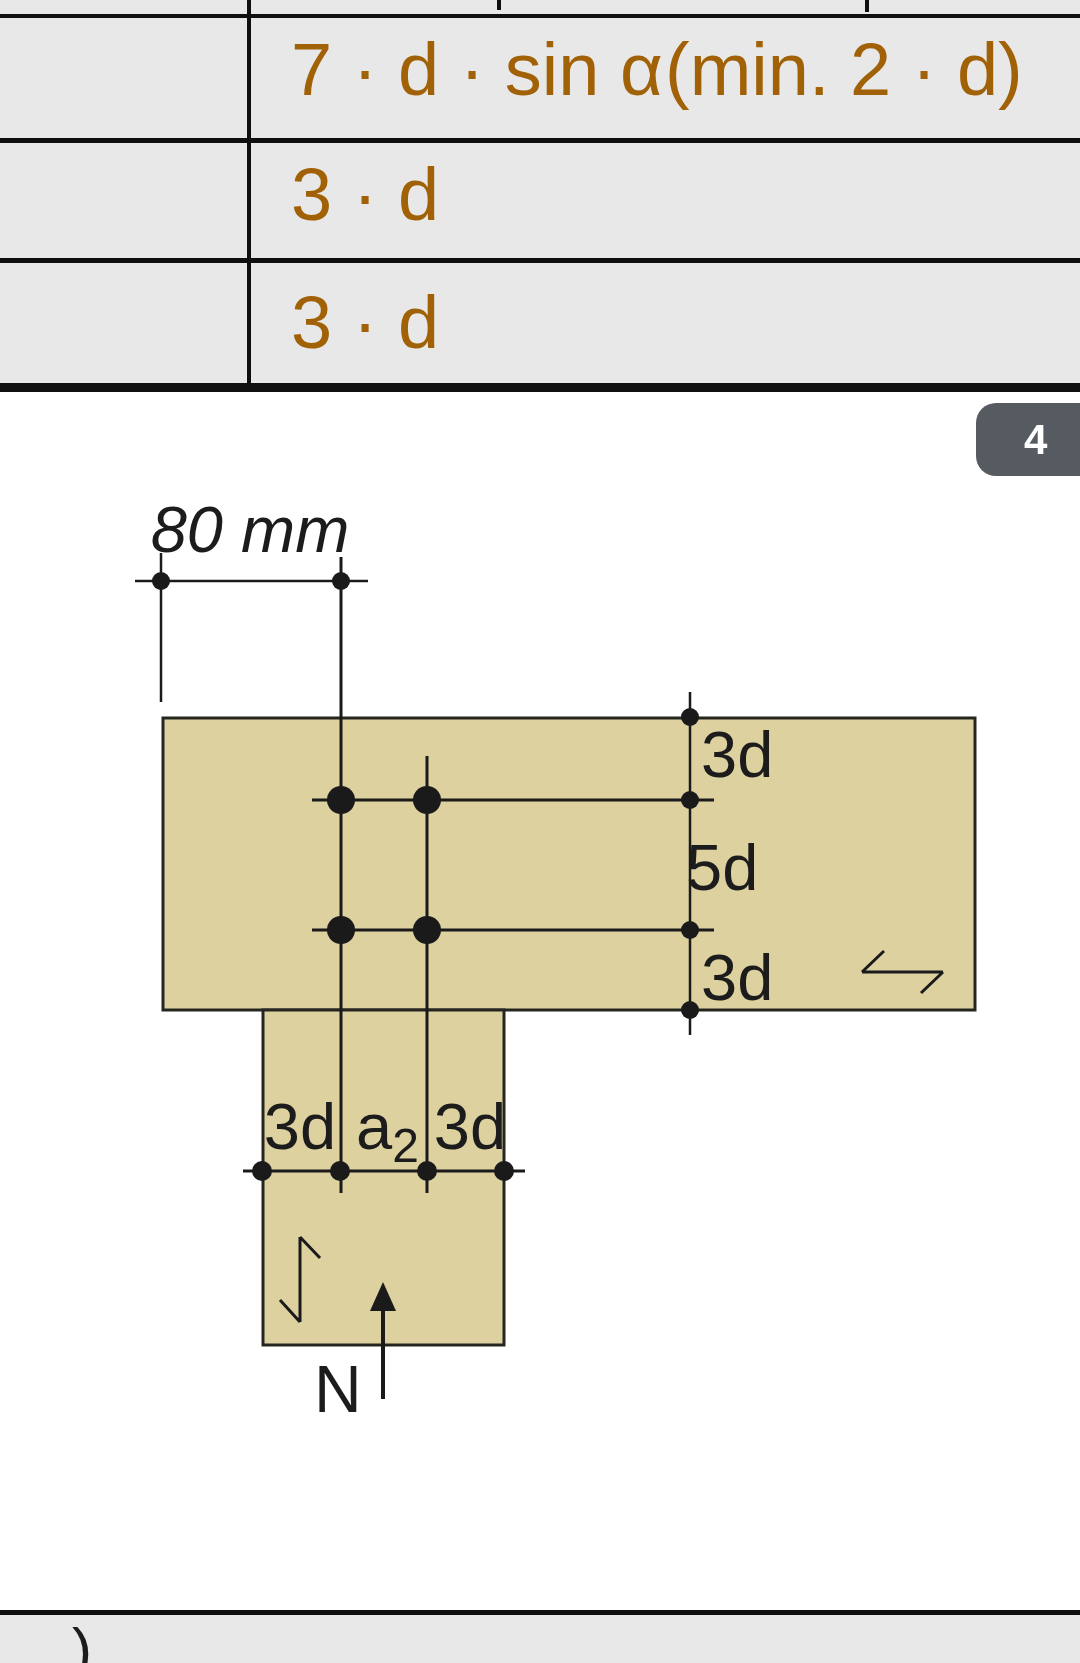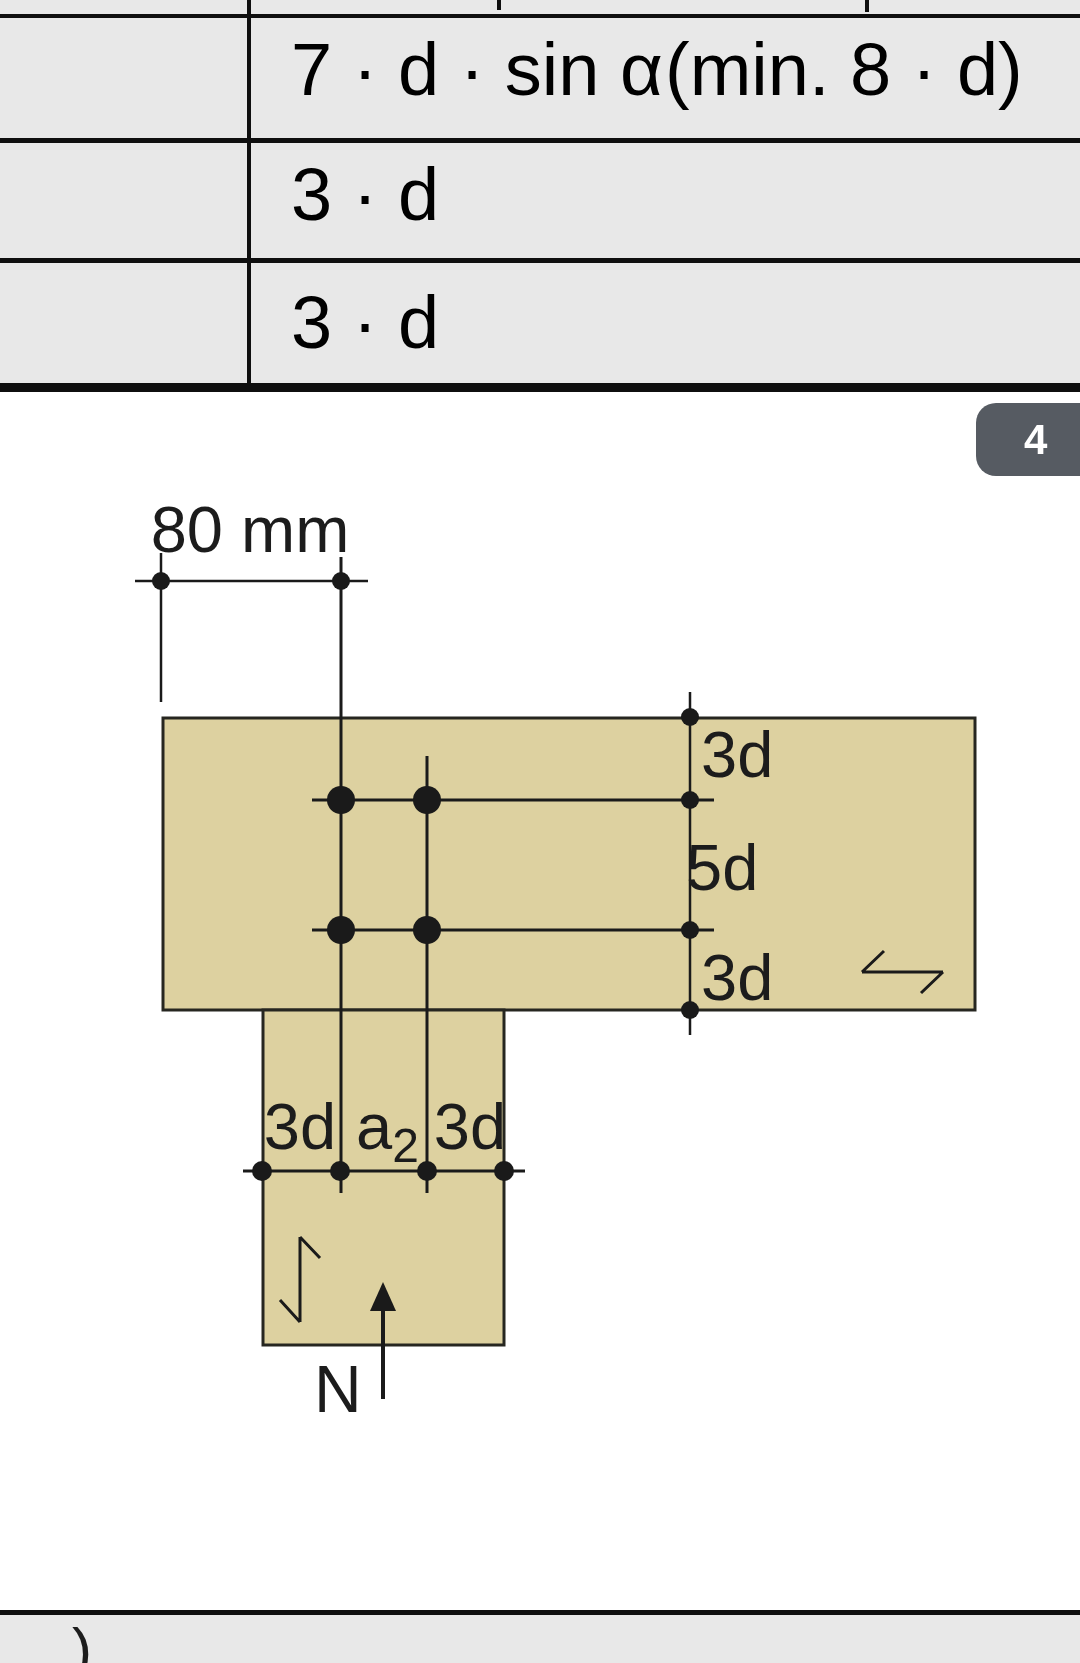--- a/index.html
+++ b/index.html
@@ -6,21 +6,21 @@
   #canvas {
     position:relative; width:1080px; height:1663px; overflow:hidden;
     background:#ffffff; font-family:"Liberation Sans","DejaVu Sans",sans-serif;
     color:#1c1c1c;
   }
   .abs { position:absolute; }
   
   .table-bg { left:0; top:0; width:1080px; height:383px; background:var(--table_bg,#e8e8e8); }
   .hline { left:0; width:1080px; background:var(--line,#0f0f0f); }
   .vdivider { left:247px; top:0; width:4px; height:383px; background:var(--line,#0f0f0f); }
-  .cell-text { font-size:74px; line-height:1; white-space:nowrap; color:#000000; }
+  .cell-text { font-size:74px; line-height:1; white-space:nowrap; color:#a16207; }
   .sliver { top:0; width:4px; background:var(--line,#0f0f0f); }
   
   .badge {
     left:976px; top:403px; width:122px; height:73px; border-radius:20px;
     background:var(--badge_bg,#565b62); display:flex; align-items:center;
     justify-content:flex-start;
   }
   .badge span { font-size:42px; font-weight:bold; color:#ffffff; margin-left:48px; }
   
   .dlabel { font-size:65px; line-height:1; white-space:nowrap; color:#1c1c1c; }
@@ -48,21 +48,21 @@
   <div class="abs sliver" style="left:865px;height:12px;"></div>
 
   <div class="abs hline" style="top:14px;height:4px;"></div>
   <div class="abs hline" style="top:138px;height:5px;"></div>
   <div class="abs hline" style="top:258px;height:5px;"></div>
   <div class="abs hline" style="top:383px;height:9px;"></div>
 
   <div class="abs vdivider"></div>
 
   <div class="abs cell-text" style="left:291px;top:33px;">7 · d · sin α</div>
-  <div class="abs cell-text" style="left:665px;top:33px;">(min. 8 · d)</div>
+  <div class="abs cell-text" style="left:665px;top:33px;">(min. 2 · d)</div>
 
   <div class="abs cell-text" style="left:291px;top:158px;">3 · d</div>
 
   <div class="abs cell-text" style="left:291px;top:286px;">3 · d</div>
 
   <div class="abs badge">
     <span>4</span>
   </div>
 
   <svg class="abs" style="left:0;top:0;" width="1080" height="1663" viewBox="0 0 1080 1663">
@@ -99,21 +99,21 @@
     <circle class="dot" cx="340" cy="1171" r="10"></circle>
     <circle class="dot" cx="427" cy="1171" r="10"></circle>
     <circle class="dot" cx="504" cy="1171" r="10"></circle>
 
     <path class="med" d="M300 1237 V1322 M300 1237 L320 1258 M300 1322 L280 1300"></path>
 
     <line class="thick" x1="383" y1="1399" x2="383" y2="1306"></line>
     <polygon class="dot" points="383,1282 370,1311 396,1311"></polygon>
   </svg>
 
-  <div class="abs dlabel center" style="left:115px;top:497px;width:270px;">80 mm</div>
+  <div class="abs dlabel center" style="left:115px;top:497px;width:270px;font-style:italic;">80 mm</div>
 
   <div class="abs dlabel" style="left:701px;top:722px;">3d</div>
   <div class="abs dlabel" style="left:686px;top:835px;">5d</div>
   <div class="abs dlabel" style="left:701px;top:945px;">3d</div>
 
   <div class="abs dlabel center" style="left:258px;top:1094px;width:84px;">3d</div>
   <div class="abs dlabel" style="left:356px;top:1094px;"><span>a</span><span class="sub2">2</span></div>
   <div class="abs dlabel center" style="left:428px;top:1094px;width:84px;">3d</div>
 
   <div class="abs nlabel" style="left:314px;top:1356px;">N</div>

